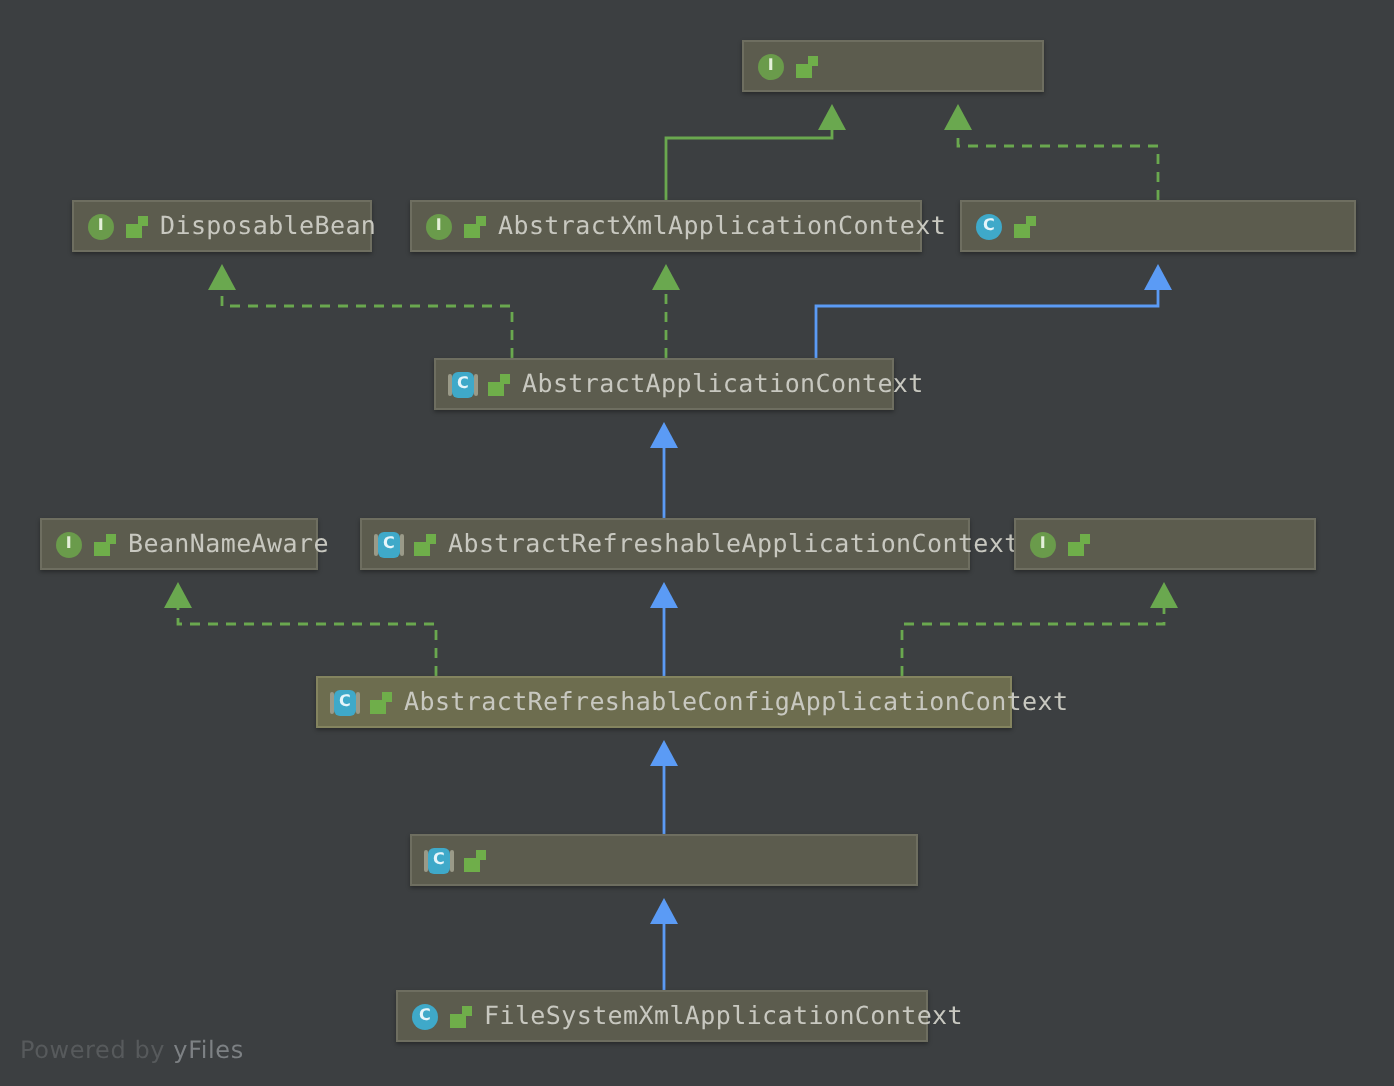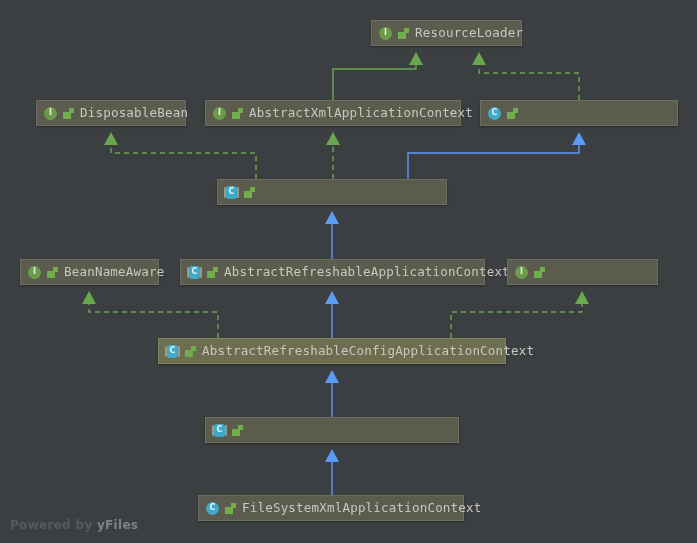--- a/index.html
+++ b/index.html
@@ -101,21 +101,20 @@
   }
   .watermark {
     position: absolute;
     left: 10px;
     top: 518px;
     font-family: "DejaVu Sans", sans-serif;
     font-size: 12px;
     color: #575a5c;
     letter-spacing: 0.3px;
     z-index: 6;
-    font-weight: bold;
   }
   .watermark .y { color: #7d8184; }
 </style>
 </head>
 <body>
 
 <div id="canvas">
 
   <svg id="edge-layer" viewBox="0 0 697 543" width="697" height="543">
       <g>
@@ -166,21 +165,20 @@
 
   <div id="node-layer">
       <div class="node" style="left: 371px; top: 20px; width: 151px;">
         <span class="tico iface">
           <span class="disc">I</span>
         </span>
         <span class="vico">
           <span class="body"></span>
           <span class="arm"></span>
         </span>
-        <span class="node-label">ResourceLoader</span>
       </div>
       <div class="node" style="left: 36px; top: 100px; width: 150px;">
         <span class="tico iface">
           <span class="disc">I</span>
         </span>
         <span class="vico">
           <span class="body"></span>
           <span class="arm"></span>
         </span>
         <span class="node-label">DisposableBean</span>
@@ -205,20 +203,21 @@
         </span>
       </div>
       <div class="node" style="left: 217px; top: 179px; width: 230px;">
         <span class="tico abs">
           <span class="disc">C</span>
         </span>
         <span class="vico">
           <span class="body"></span>
           <span class="arm"></span>
         </span>
+        <span class="node-label">AbstractApplicationContext</span>
       </div>
       <div class="node" style="left: 20px; top: 259px; width: 139px;">
         <span class="tico iface">
           <span class="disc">I</span>
         </span>
         <span class="vico">
           <span class="body"></span>
           <span class="arm"></span>
         </span>
         <span class="node-label">BeanNameAware</span>

